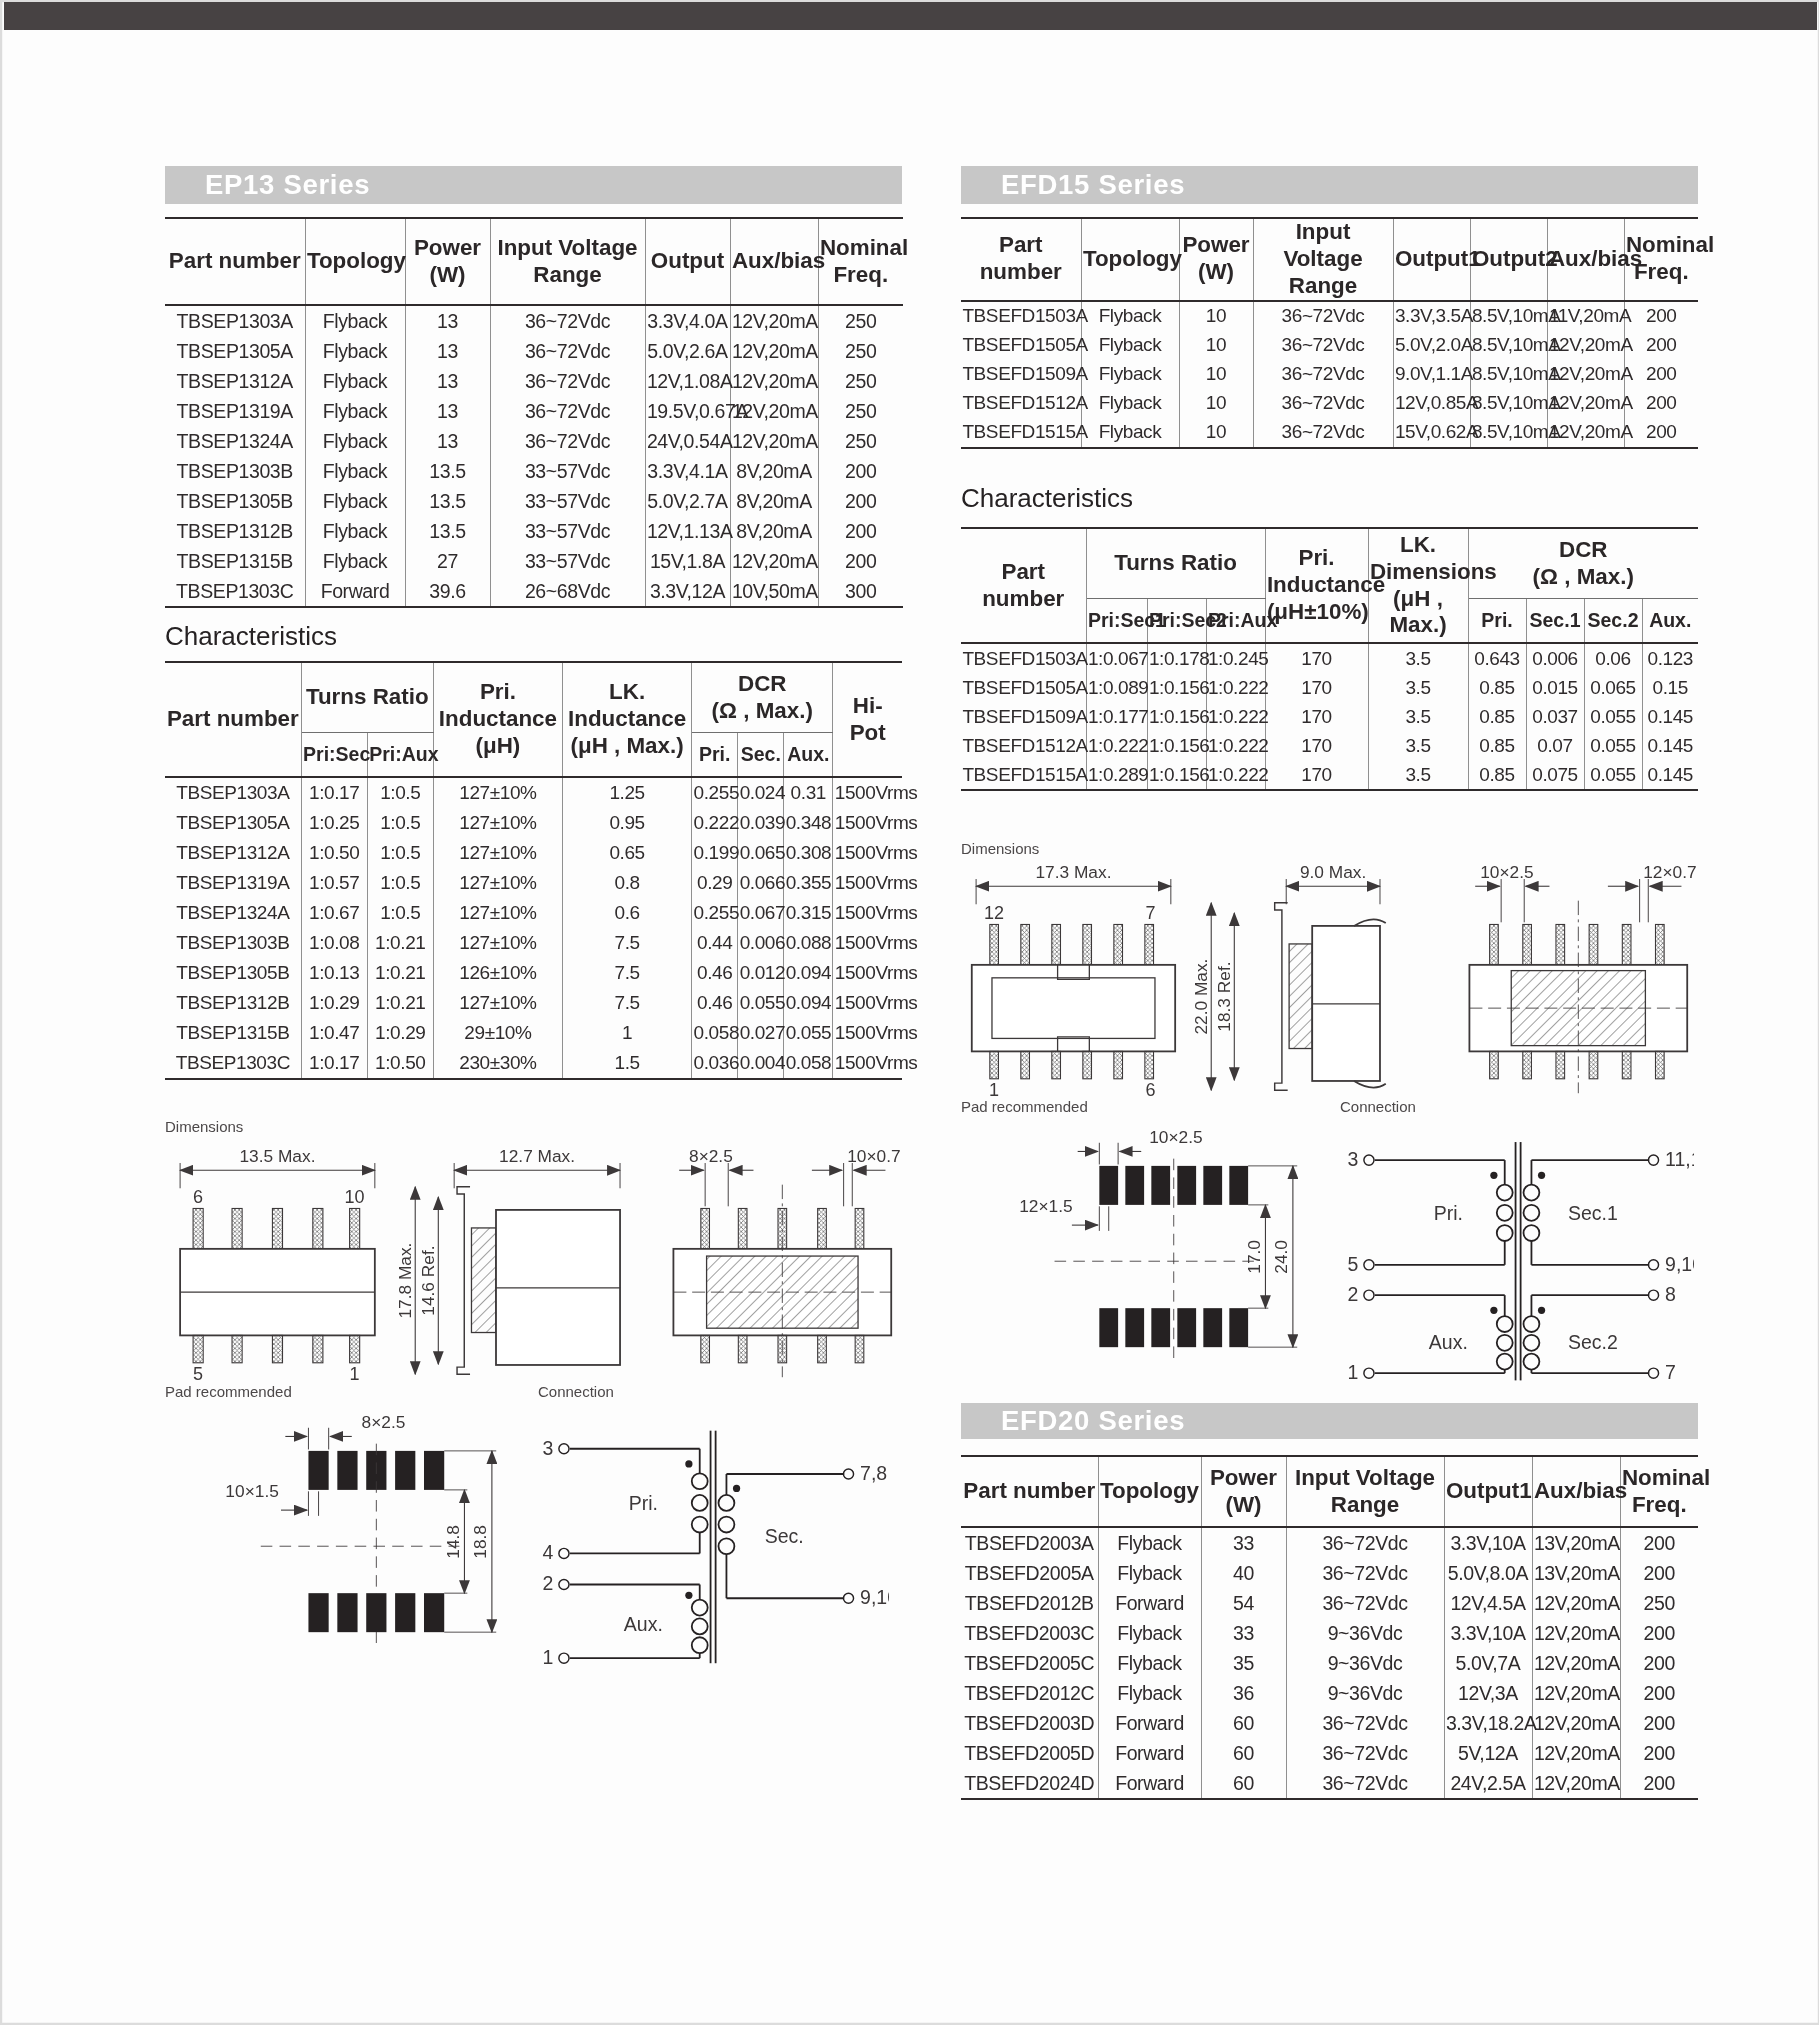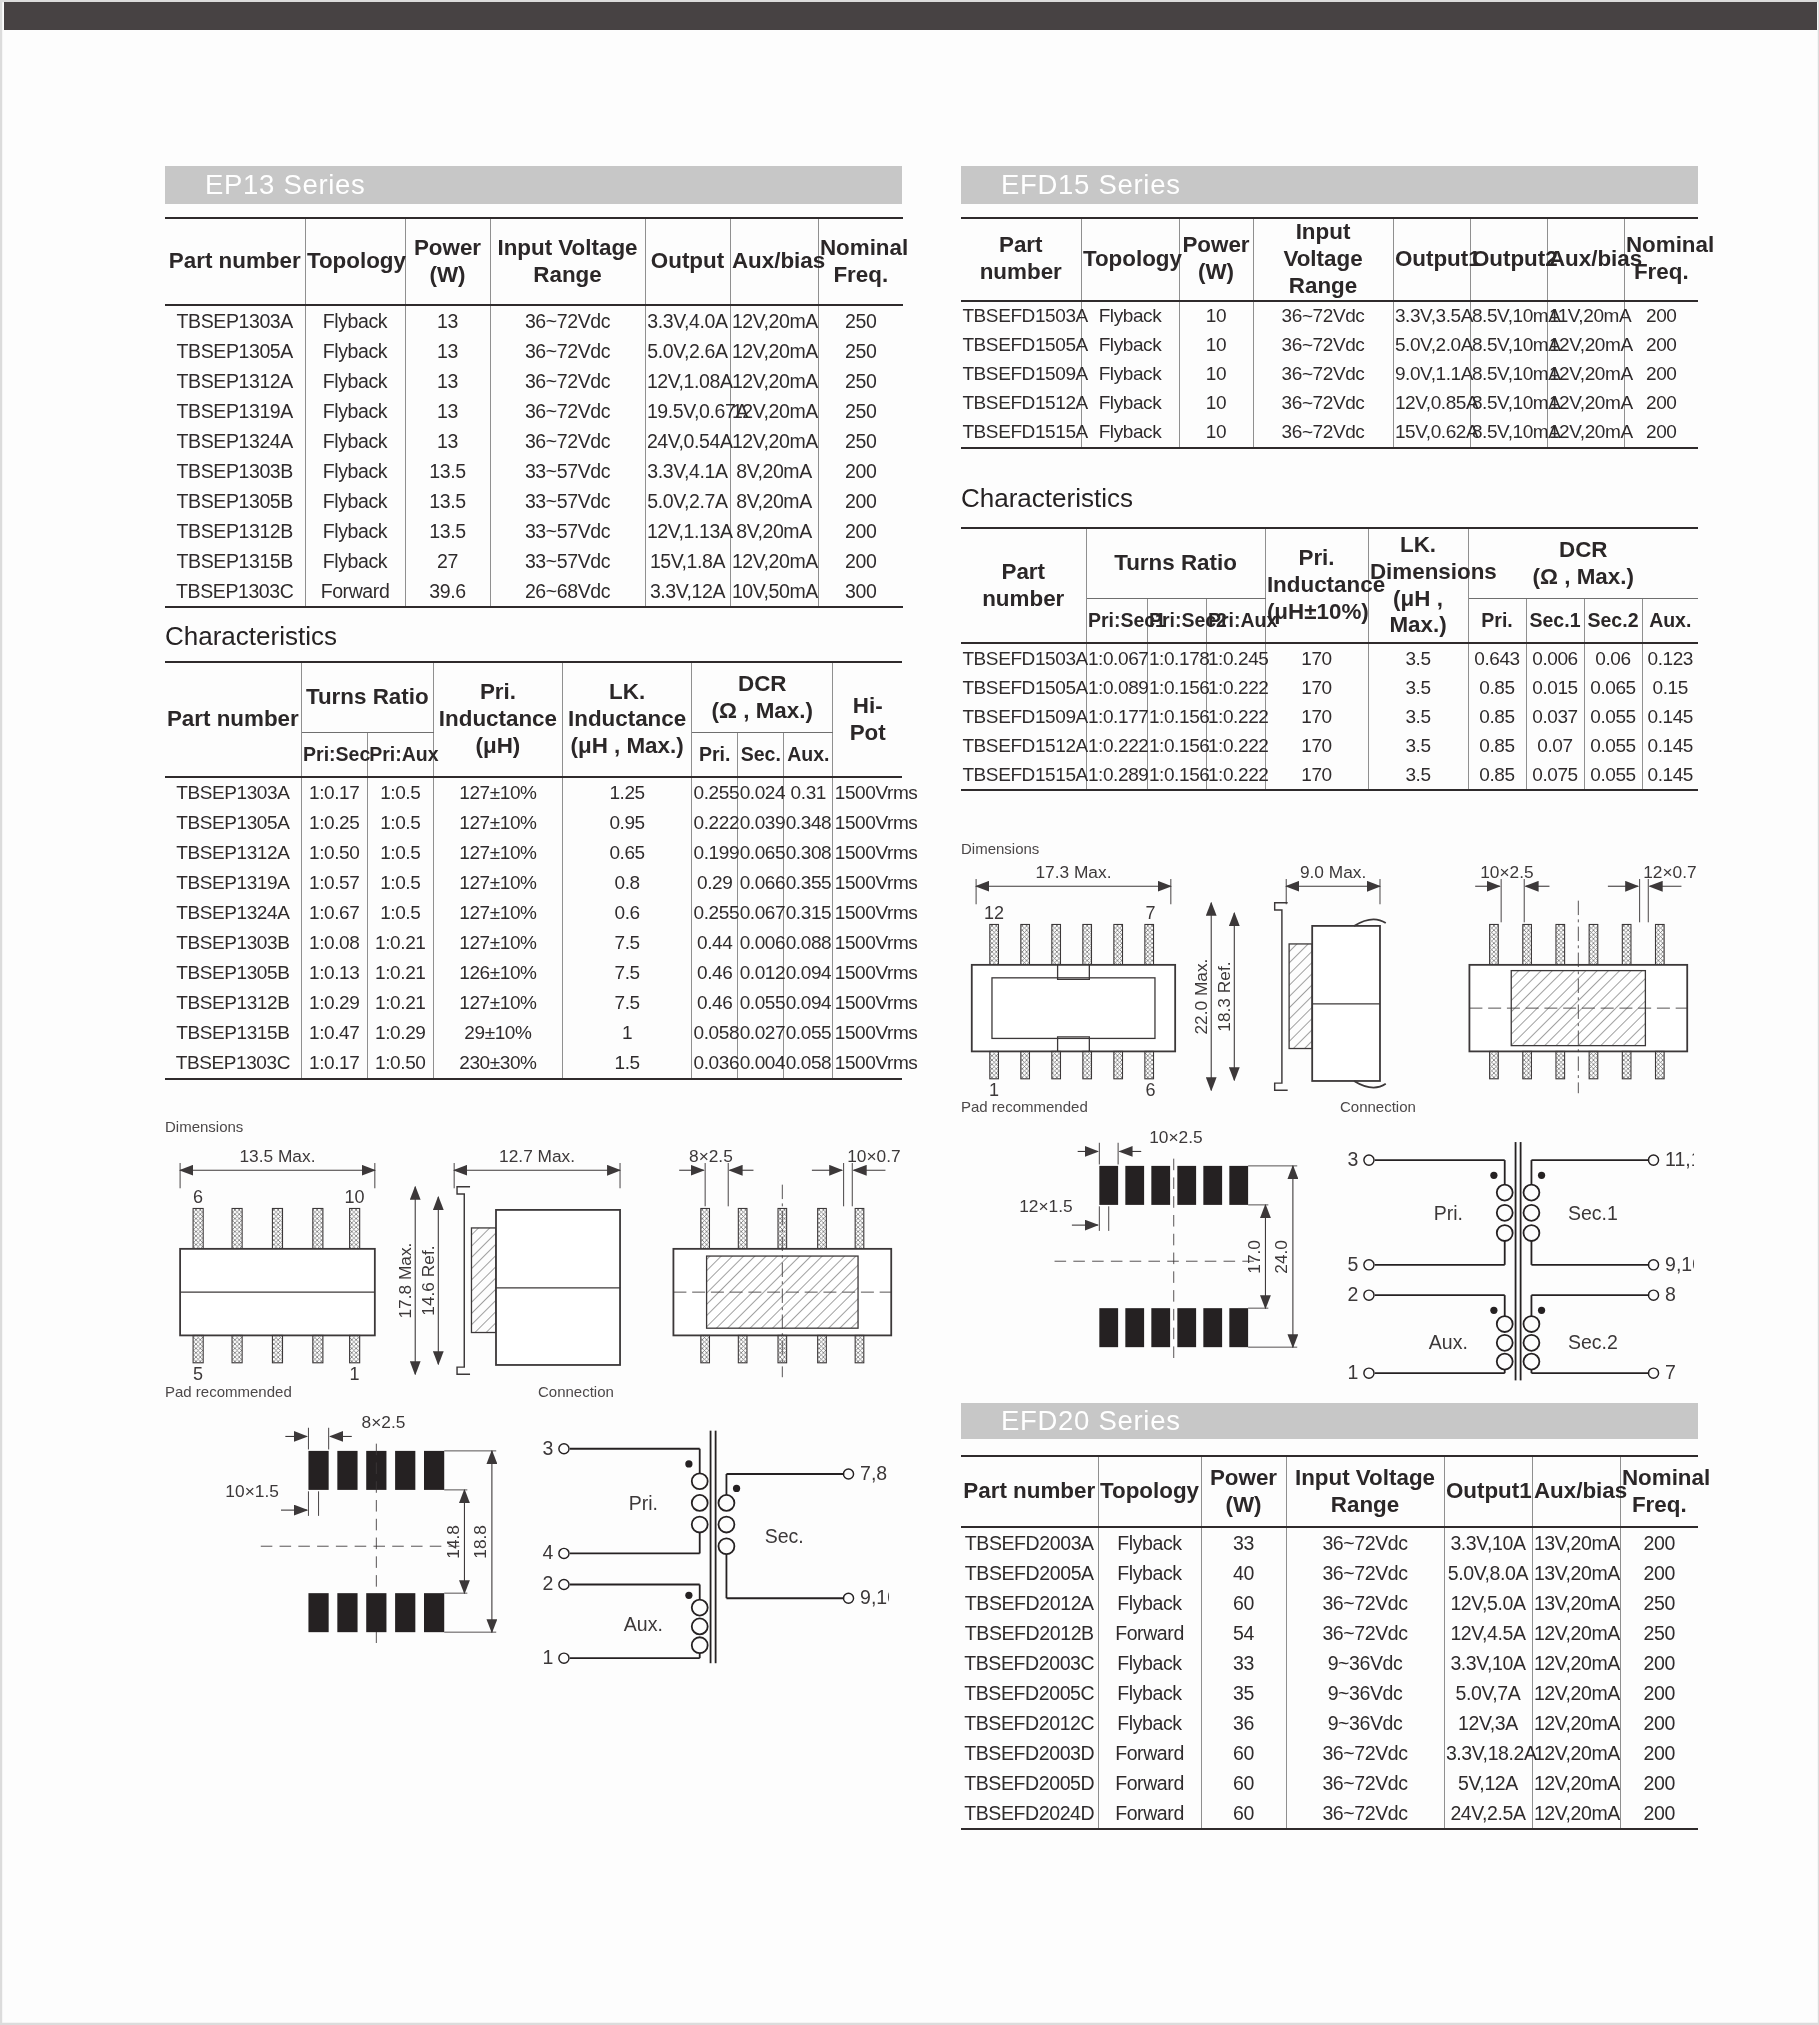--- a/index.html
+++ b/index.html
@@ -4,21 +4,21 @@
 <style>
   html,body { margin:0; padding:0; background:#ffffff; }
   .page {
     position:relative; width:1820px; height:2025px; background:#fdfdfd;
     font-family:"Liberation Sans", sans-serif; color:#2f2b2c; overflow:hidden;
     box-shadow: inset 0 0 0 2.2px #dcdcdc;
   }
   .topbar { position:absolute; left:3.6px; top:2.2px; width:1813px; height:27.5px; }
   .series-bar {
     position:absolute; width:737px; height:38px; box-sizing:border-box;
-    color:#ffffff; font-weight:normal; font-size:27.5px; line-height:38px;
+    color:#ffffff; font-weight:bold; font-size:27.5px; line-height:38px;
     padding-left:40px; letter-spacing:0.7px;
   }
   .h-char { position:absolute; font-size:26px; font-weight:normal; color:#262223; }
   .h-sub  { position:absolute; font-size:15px; color:#4c4849; }
 
   table.dtable {
     position:absolute; width:737px; border-collapse:collapse; table-layout:fixed;
     border-top:2.9px solid #2f2b2c; border-bottom:2.9px solid #2f2b2c;
   }
   .dtable thead { border-bottom:2.9px solid #2f2b2c; }
@@ -933,29 +933,20 @@
         <tr>
           <td>TBSEFD2005A</td>
           <td>Flyback</td>
           <td>40</td>
           <td>36~72Vdc</td>
           <td>5.0V,8.0A</td>
           <td>13V,20mA</td>
           <td>200</td>
         </tr>
         <tr>
-          <td>TBSEFD2012A</td>
-          <td>Flyback</td>
-          <td>60</td>
-          <td>36~72Vdc</td>
-          <td>12V,5.0A</td>
-          <td>13V,20mA</td>
-          <td>250</td>
-        </tr>
-        <tr>
           <td>TBSEFD2012B</td>
           <td>Forward</td>
           <td>54</td>
           <td>36~72Vdc</td>
           <td>12V,4.5A</td>
           <td>12V,20mA</td>
           <td>250</td>
         </tr>
         <tr>
           <td>TBSEFD2003C</td>

